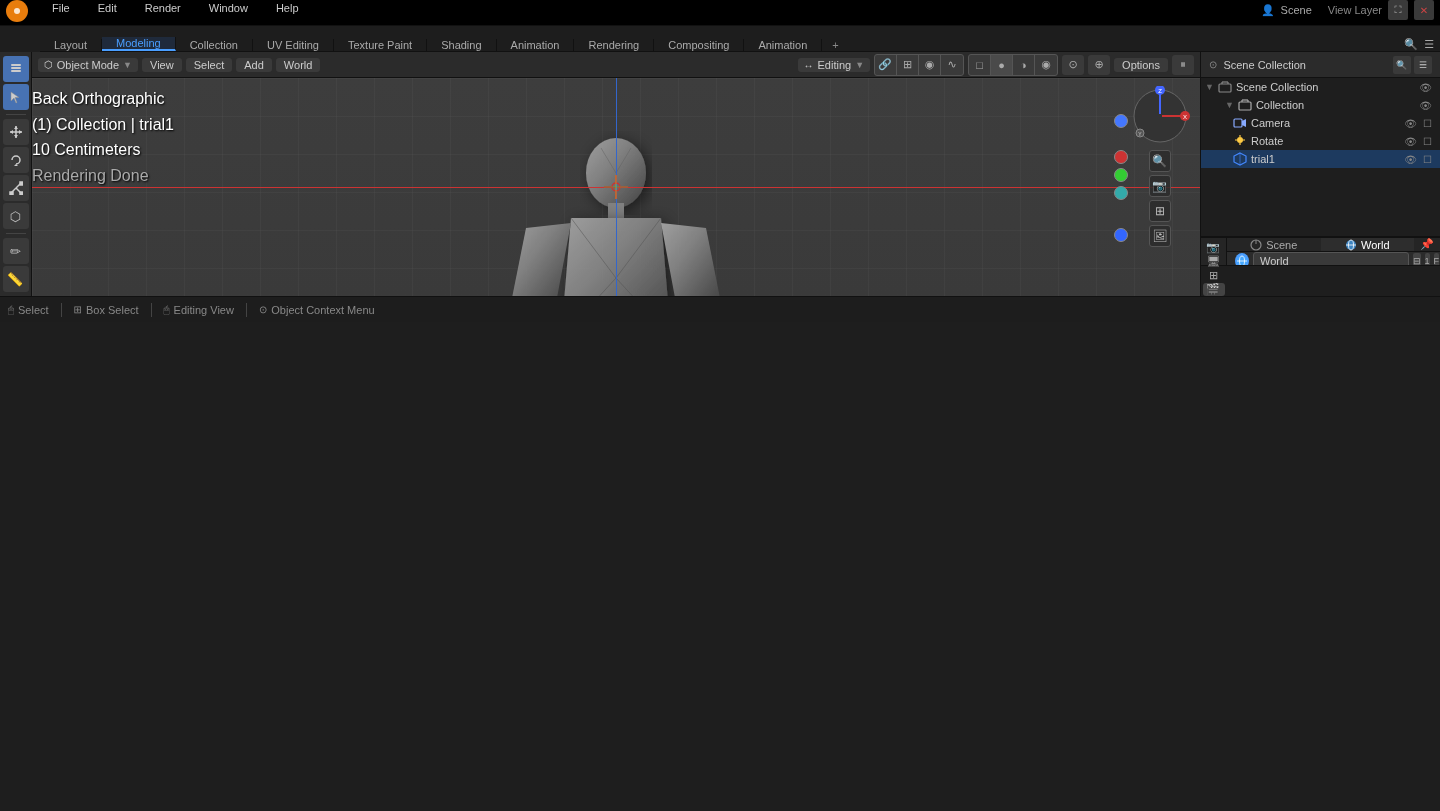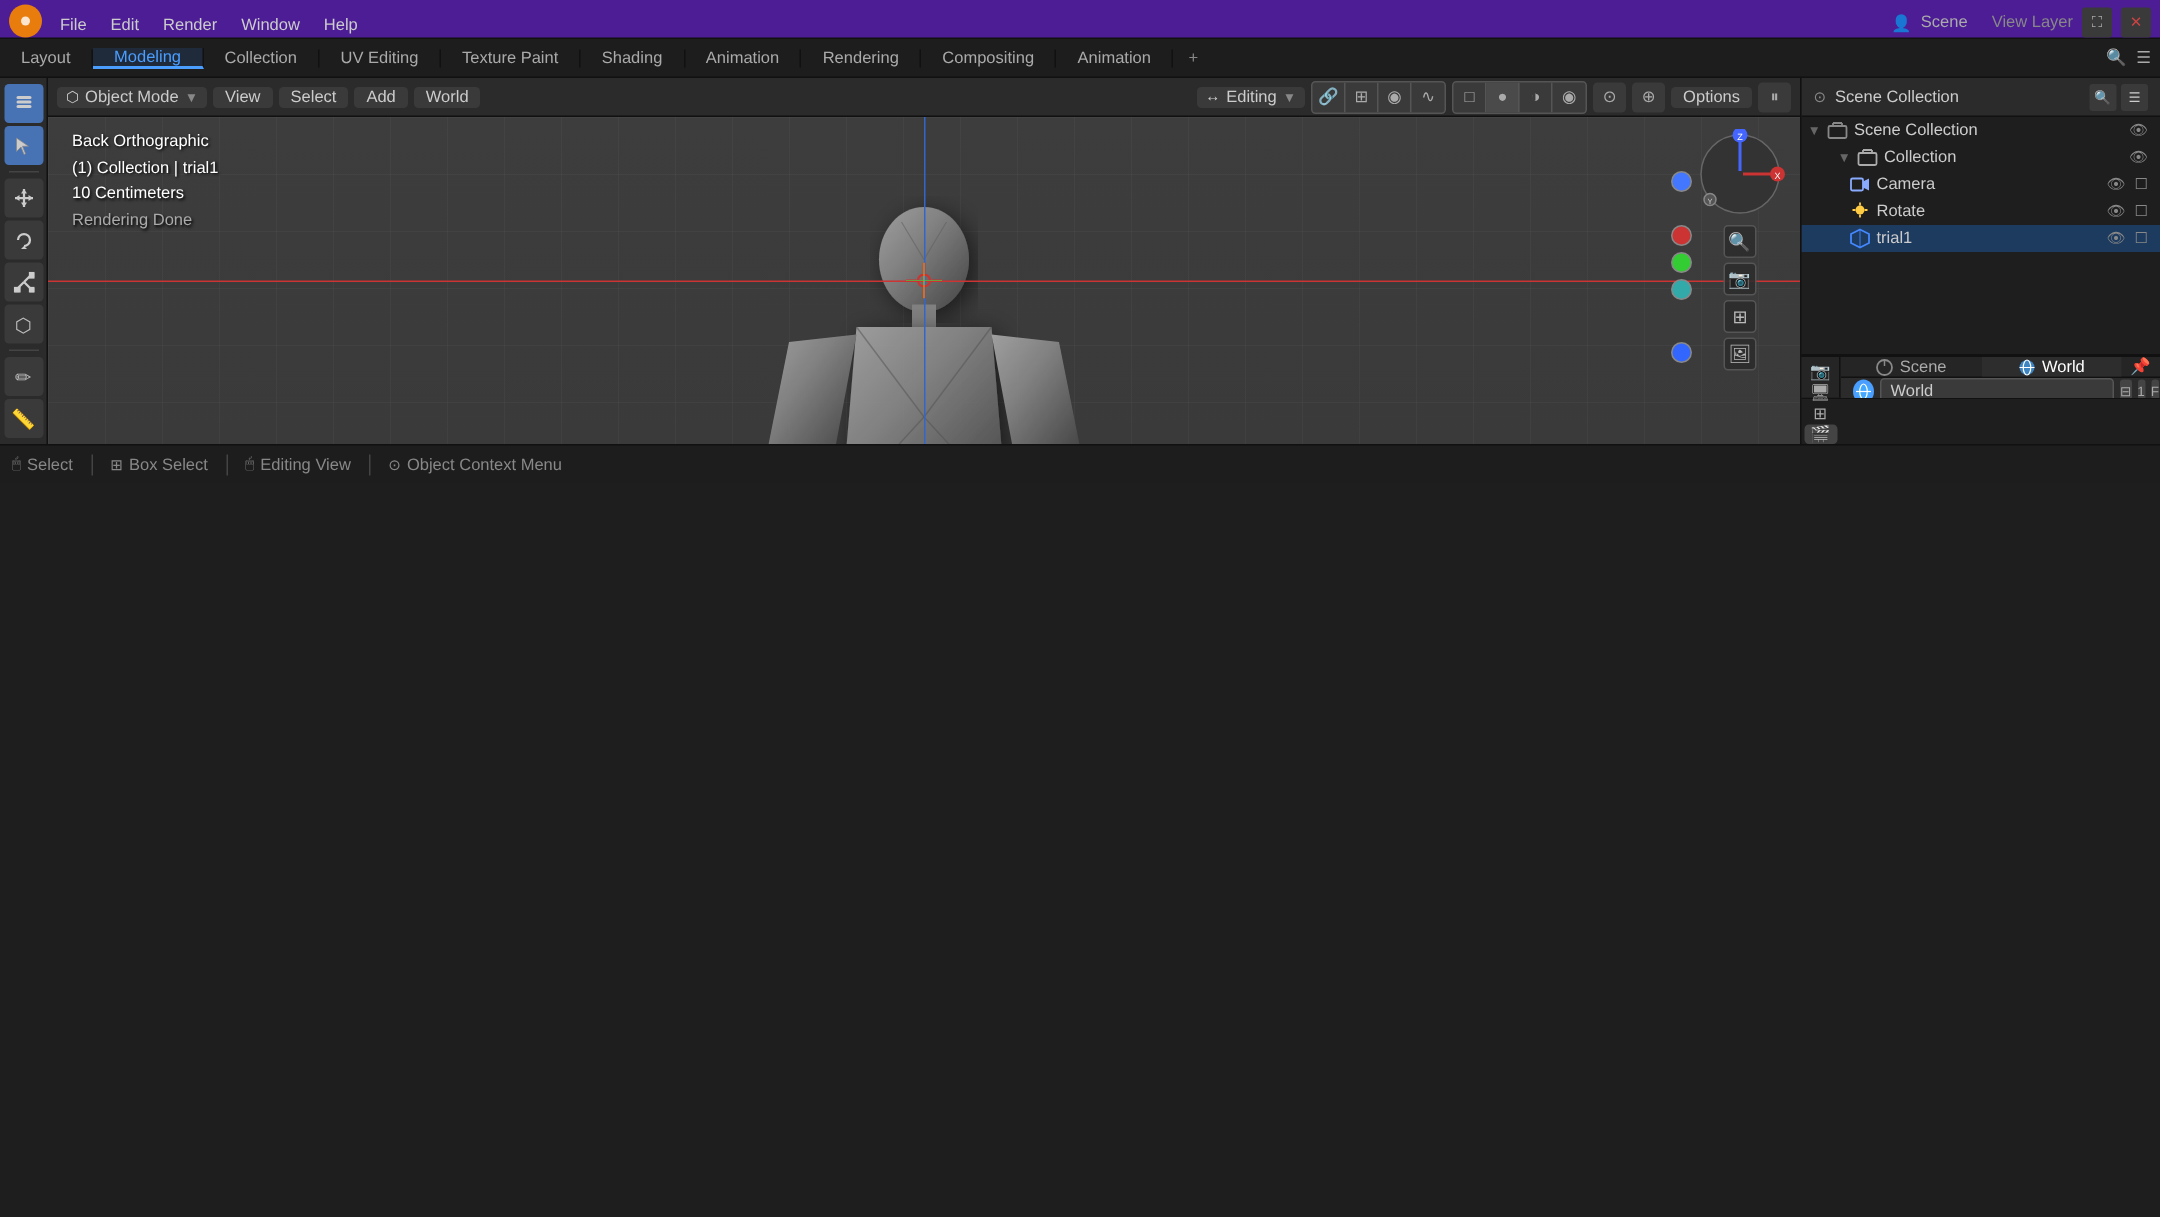--- a/index.html
+++ b/index.html
@@ -1,26 +1,26 @@
 <!DOCTYPE html>
 <html><head>
   <meta charset="utf-8">
   <style>
     * { margin: 0; padding: 0; box-sizing: border-box; }
     body { width: 1440px; height: 811px; background: #1e1e1e; font-family: 'Segoe UI', Arial, sans-serif; font-size: 11px; color: #ccc; overflow: hidden; }
 
     
     #menubar {
       height: 26px;
-      background: #4c1d95;
-      display: flex;
-      align-items: flex-end;
+      background: #000000;
+      display: flex;
+      align-items: flex-start;
       border-bottom: 1px solid #111;
       padding: 0 6px;
-      gap: 0;
+      gap: 12px;
     }
     .menu-logo {
       width: 22px; height: 22px;
       background: #e87d0d;
       border-radius: 50%;
       display: flex; align-items: center; justify-content: center;
       margin-right: 4px;
     }
     .menu-item {
       padding: 2px 8px;
@@ -28,22 +28,23 @@
       border-radius: 3px;
       font-size: 11px;
       color: #ccc;
     }
 
     
     #workspacebar {
       height: 26px;
       background: #1d1d1d;
       display: flex;
-      align-items: center;
+      align-items: flex-end;
       border-bottom: 1px solid #111;
+      margin-left: 40px;
     }
     .ws-tab {
       padding: 0 14px;
       display: flex; align-items: center;
       cursor: pointer;
       font-size: 11px;
       color: #aaa;
       border-right: 1px solid #111;
     }
     .ws-tab.active { background: #2b7fff22; color: #4a9eff; border-bottom: 2px solid #4a9eff; }
@@ -88,23 +89,23 @@
       display: flex; align-items: center; gap: 4px;
       cursor: pointer;
       font-size: 11px;
       color: #ccc;
     }
 
     
     #viewport-info {
       position: absolute;
       top: 8px;
-      left: 16px;
+      left: 0;
       color: #fff;
-      font-size: 11px;
+      font-size: 16px;
       line-height: 1.6;
       text-shadow: 1px 1px 2px #000;
       pointer-events: none;
     }
     #outliner-header {
       height: 26px;
       background: #2b2b2b;
       display: flex;
       align-items: center;
       padding: 0 8px;

